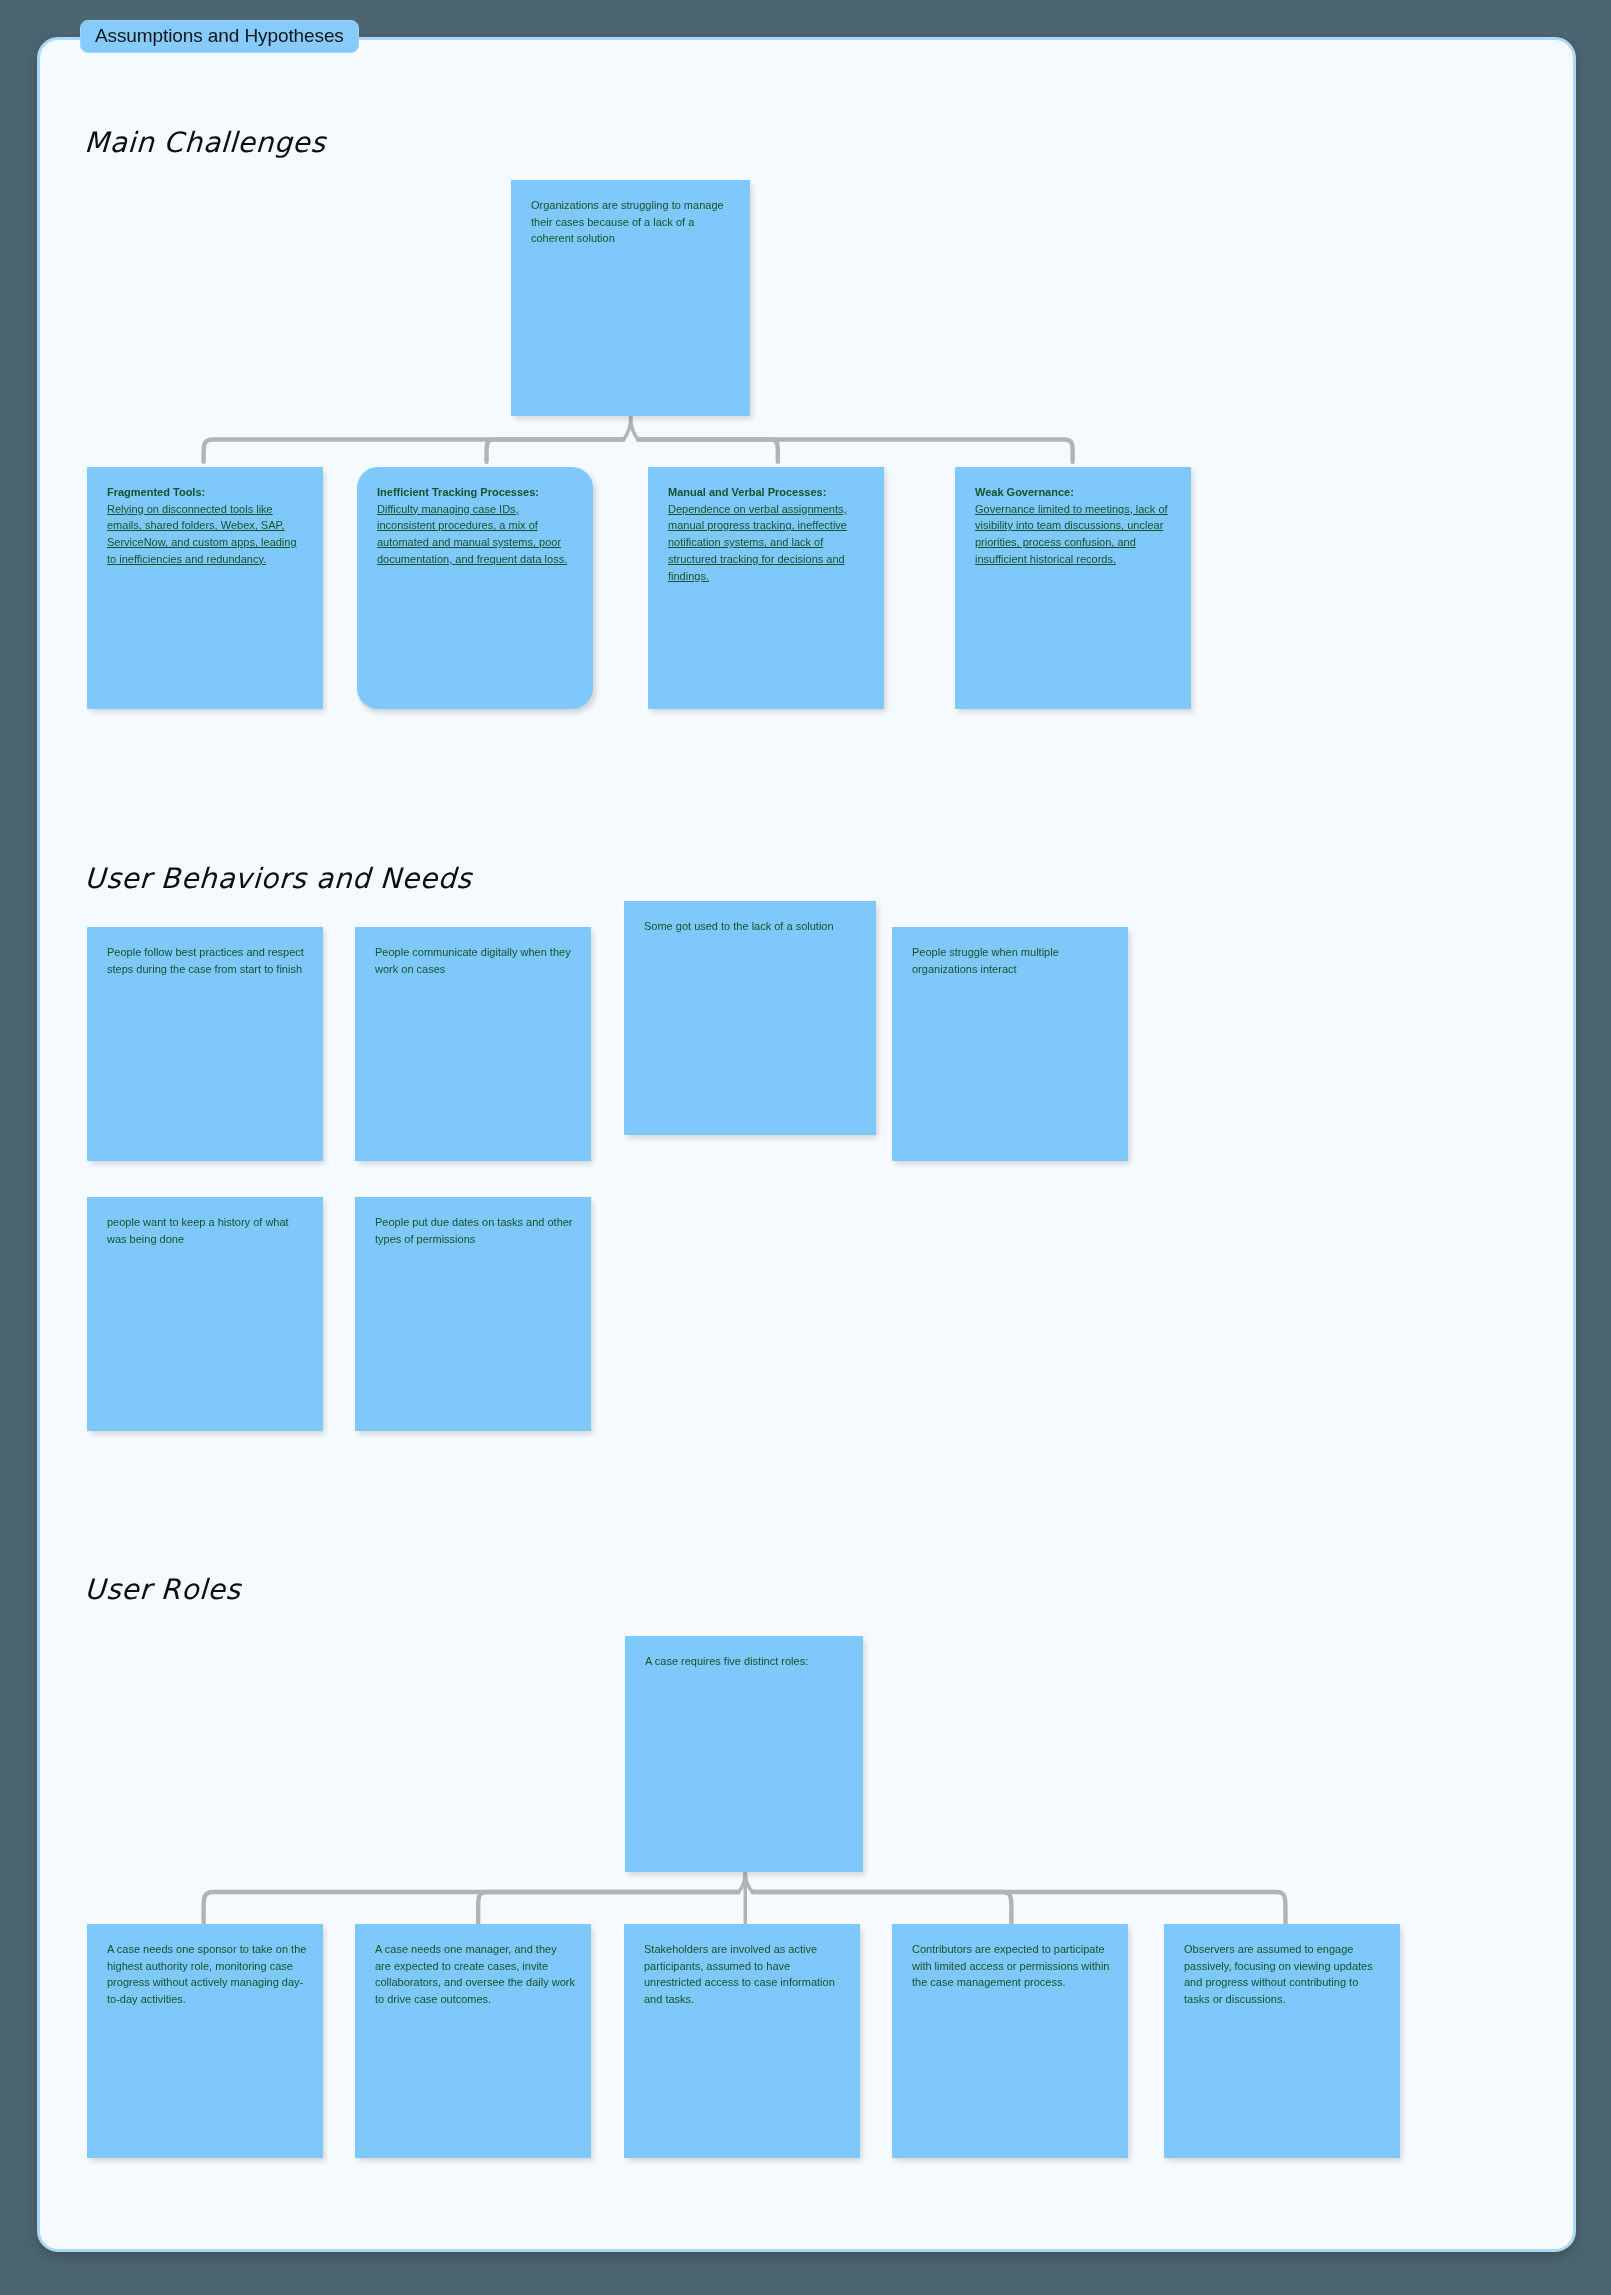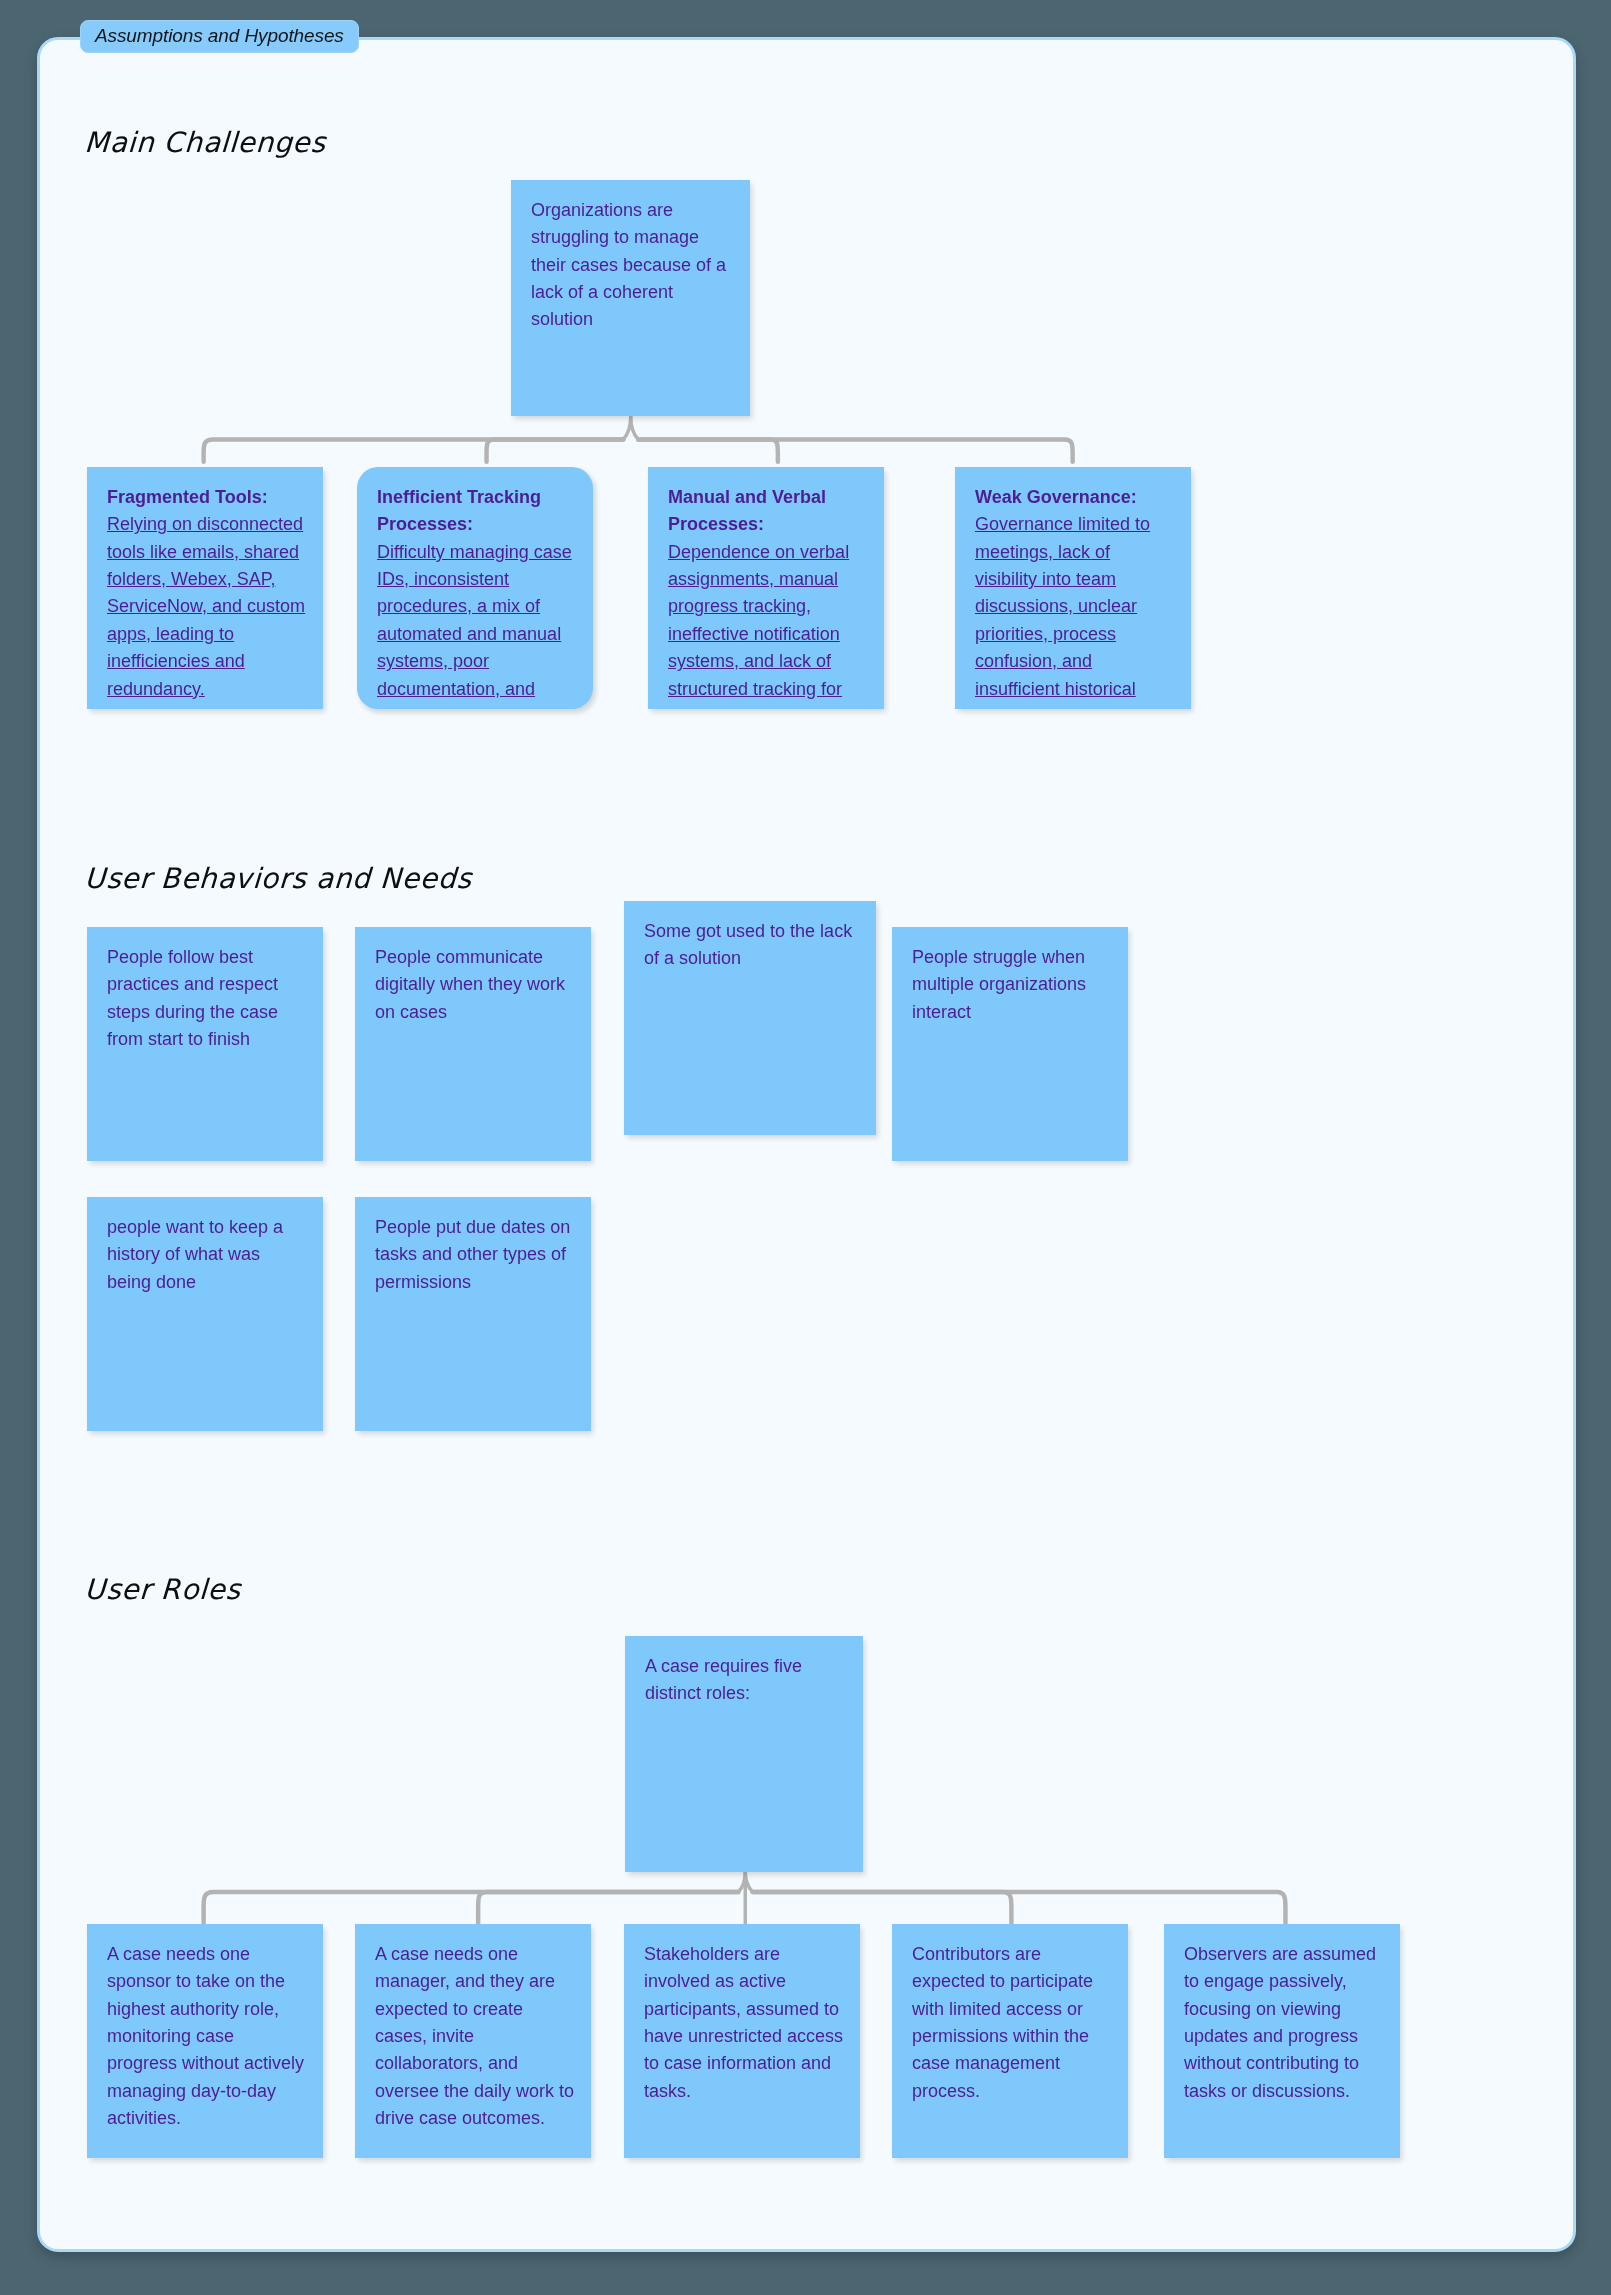--- a/index.html
+++ b/index.html
@@ -34,21 +34,20 @@
     top: -20px;
     padding: 5.4px 14px 7px 14px;
     background: #86cbfc;
     border: 1.5px solid #9ed2f7;
     border-radius: 8px;
     font-size: 19px;
     line-height: 1;
     color: #12161a;
     white-space: nowrap;
     letter-spacing: -0.1px;
-    font-style: italic;
   }
 
   
   .section-title {
     position: absolute;
     font-family: "DejaVu Sans", sans-serif;
     font-style: italic;
     font-weight: 400;
     font-size: 28px;
     color: #0c0f12;
@@ -56,22 +55,22 @@
     white-space: nowrap;
     transform: skewX(-6deg);
   }
 
   
   .card {
     position: absolute;
     background: #7fc8fc;
     box-shadow: 2.5px 3.5px 5.4px rgba(0,0,0,0.14);
     padding: 17px 16px 15px 20px;
-    color: #4c1d95;
-    font-size: 18px;
+    color: #14532d;
+    font-size: 11px;
     line-height: 1.52;
     overflow: hidden;
   }
   .card .lead {
     font-weight: bold;
     display: block;
   }
   .card .body { display: block; }
   .card.titled .body { display: inline; text-decoration: underline; }
 

